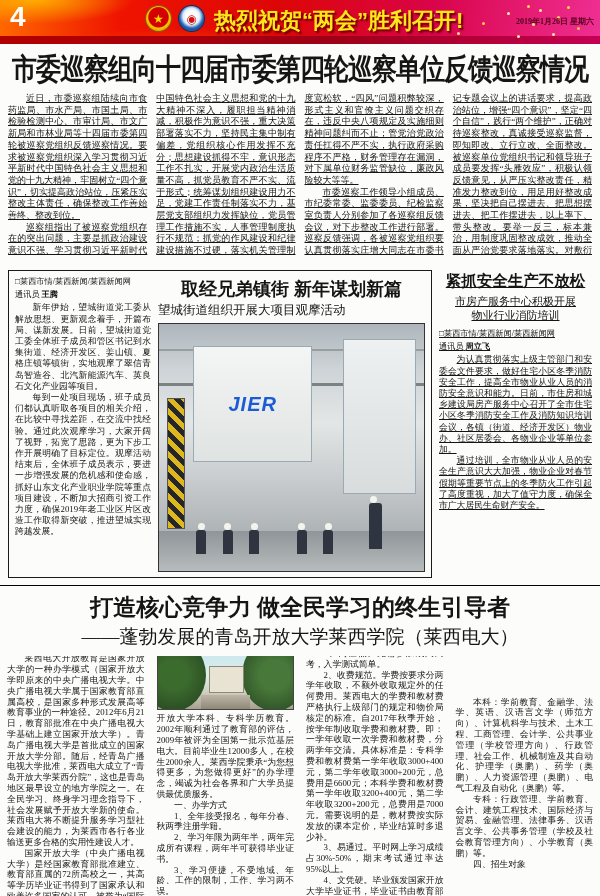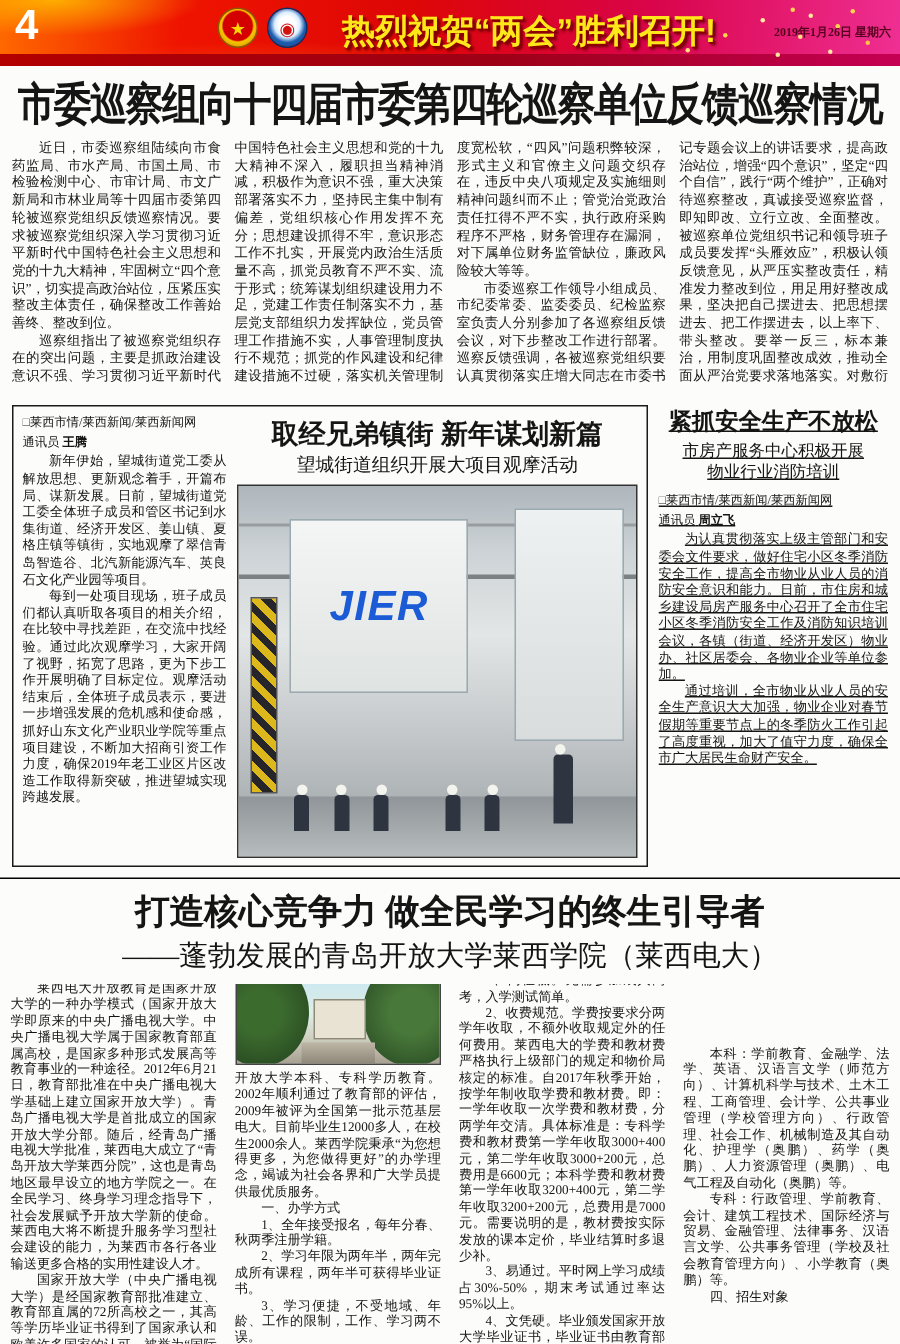--- a/index.html
+++ b/index.html
@@ -15,52 +15,52 @@
       background:linear-gradient(90deg,#b30000,#9d0016 55%,#c50054);}
   .pnum{position:absolute;left:10px;top:1px;color:#ffffff;font-size:28px;font-weight:bold;
       font-family:"Liberation Sans",sans-serif;z-index:3;}
   .emblems{position:absolute;left:146px;top:6px;display:flex;gap:8px;z-index:3;}
   .emblem{width:25px;height:25px;border-radius:50%;display:flex;align-items:center;justify-content:center;
       font-size:12px;line-height:1;}
   .emblem.national{background:radial-gradient(circle at 50% 45%,#d40000 52%,#f7c400 58%,#b98500 100%);
       box-shadow:0 0 0 1px #8a5a00;color:#ffd700;}
   .emblem.cppcc{background:radial-gradient(circle at 50% 42%,#ffffff 28%,#dceeff 44%,#1d5eb0 62%,#0c3f86 100%);
       box-shadow:0 0 0 1px #083066;color:#d41111;}
-  .slogan{position:absolute;left:228px;top:6px;font-family:"Liberation Sans",sans-serif;font-weight:900;
+  .slogan{position:absolute;left:214px;top:6px;font-family:"Liberation Sans",sans-serif;font-weight:900;
       font-size:22px;color:#ffe81a;text-shadow:1px 1px 0 #8e0000,2px 2px 2px #5d0000;white-space:nowrap;z-index:3;}
   .bdate{position:absolute;right:6px;top:16px;font-size:8px;color:#56001d;z-index:3;font-weight:bold;}
   .confetti{position:absolute;right:70px;top:5px;width:3px;height:3px;border-radius:50%;background:#ffd34d;z-index:2;
       box-shadow:12px 4px #ffe9a0,30px 11px #ffd34d,50px 22px #ffc04d,-20px 7px #ffe9a0,-45px 17px #ffd34d,
       -70px 27px #ffdf80,-95px 9px #ffe9a0,25px 28px #ffe9a0,5px 18px #ffdf80,40px 1px #ffd34d,-10px 30px #ffe9a0;}
   
   .h1{margin:6px 4px 2px;text-align:center;font-size:25px;font-weight:900;letter-spacing:-1px;
       white-space:nowrap;transform:scaleY(1.18);transform-origin:center top;}
   .a1cols{margin:10px 8px 0;column-count:4;column-gap:9px;font-size:9px;line-height:11.7px;
       text-align:justify;max-height:170px;overflow:hidden;}
-  .a1cols p{margin:0;text-indent:2em;}
+  .a1cols p{margin:0;text-indent:2em;text-decoration:underline;}
   
   .row2{display:flex;gap:7px;margin:7px 8px 0;height:308px;}
   .box2{width:424px;flex:none;border:1px solid #1a1a1a;padding:5px 6px;display:flex;gap:7px;box-sizing:border-box;}
   .b2left{width:136px;flex:none;font-size:8.8px;line-height:11.2px;text-align:justify;overflow:hidden;}
   .byline{margin:0 0 2px;font-size:8.2px;text-indent:0;}
   .byline .bname{font-weight:bold;}
   .bodyp{margin:0;text-indent:2em;}
   .b2right{flex:1;display:flex;flex-direction:column;min-width:0;}
   .b2title{text-align:center;font-size:18px;font-weight:900;font-family:"Liberation Sans",sans-serif;margin:1px 0 1px;white-space:nowrap;}
-  .b2sub{text-align:center;font-size:12.5px;margin:0 0 4px;}
+  .b2sub{font-size:12.5px;margin:0 0 4px;}
   .photo-factory{flex:1;border:1px solid #333;position:relative;overflow:hidden;
       background:linear-gradient(180deg,#aeb6bc 0%,#cdd3d6 18%,#e3e6e6 40%,#c9cdcf 62%,#9aa0a3 100%);}
   .pf-beam{position:absolute;top:24%;left:0;right:0;height:3px;background:#7c8184;}
   .pf-beam2{position:absolute;top:10%;left:0;right:0;height:2px;background:#989da0;}
   .pf-stripe{position:absolute;left:3%;top:30%;width:6%;height:52%;
       background:repeating-linear-gradient(45deg,#ddb81c 0 5px,#26262a 5px 10px);border:1px solid #555;}
   .pf-machine{position:absolute;left:13%;top:9%;width:44%;height:46%;
       background:linear-gradient(180deg,#f4f6f5,#dfe3e2);border:1px solid #9aaab0;
       display:flex;align-items:center;justify-content:center;}
-  .pf-brand{color:#1b5bd6;font-family:"Liberation Sans",sans-serif;font-weight:900;font-size:28px;
+  .pf-brand{color:#1b5bd6;font-family:"Liberation Sans",sans-serif;font-weight:900;font-size:20px;
       letter-spacing:1px;font-style:italic;}
   .pf-panel{position:absolute;right:3%;top:6%;width:27%;height:62%;
       background:linear-gradient(180deg,#eef1f1,#d8dcdc);border:1px solid #9aaab0;}
   .pf-floor{position:absolute;bottom:0;left:0;right:0;height:16%;
       background:linear-gradient(180deg,#8f9598,#b7bcbe);}
   .pf-person{position:absolute;bottom:7%;width:10px;height:24px;background:#2f3540;border-radius:3px 3px 0 0;}
   .pf-person::before{content:"";position:absolute;top:-7px;left:1.5px;width:7px;height:7px;border-radius:50%;background:#f4f4ef;}
   .pp1{left:14%;} .pp2{left:24%;} .pp3{left:34%;} .pp4{left:52%;} .pp5{left:62%;}
   .pp-tall{right:16%;width:13px;height:46px;bottom:9%;}
   

